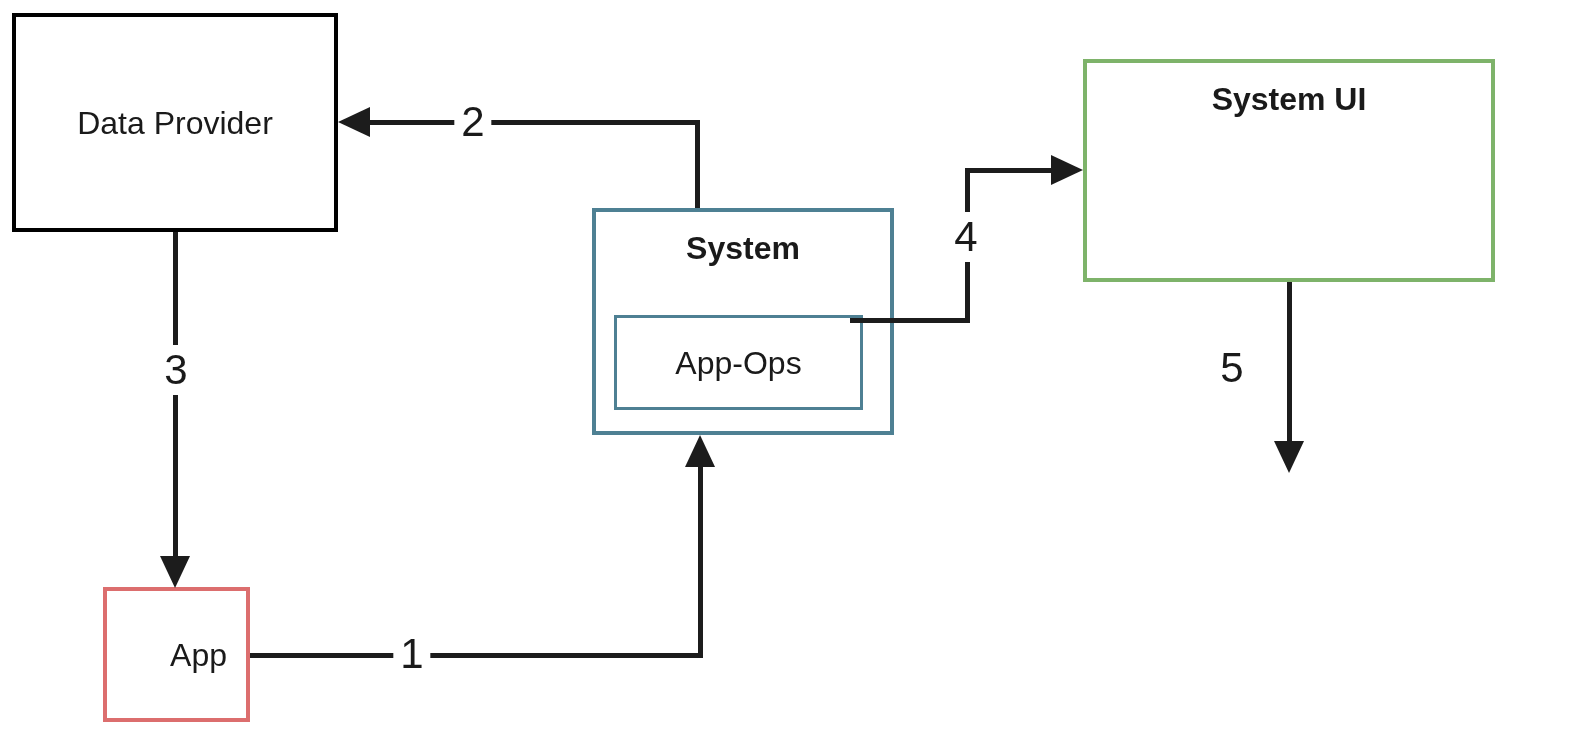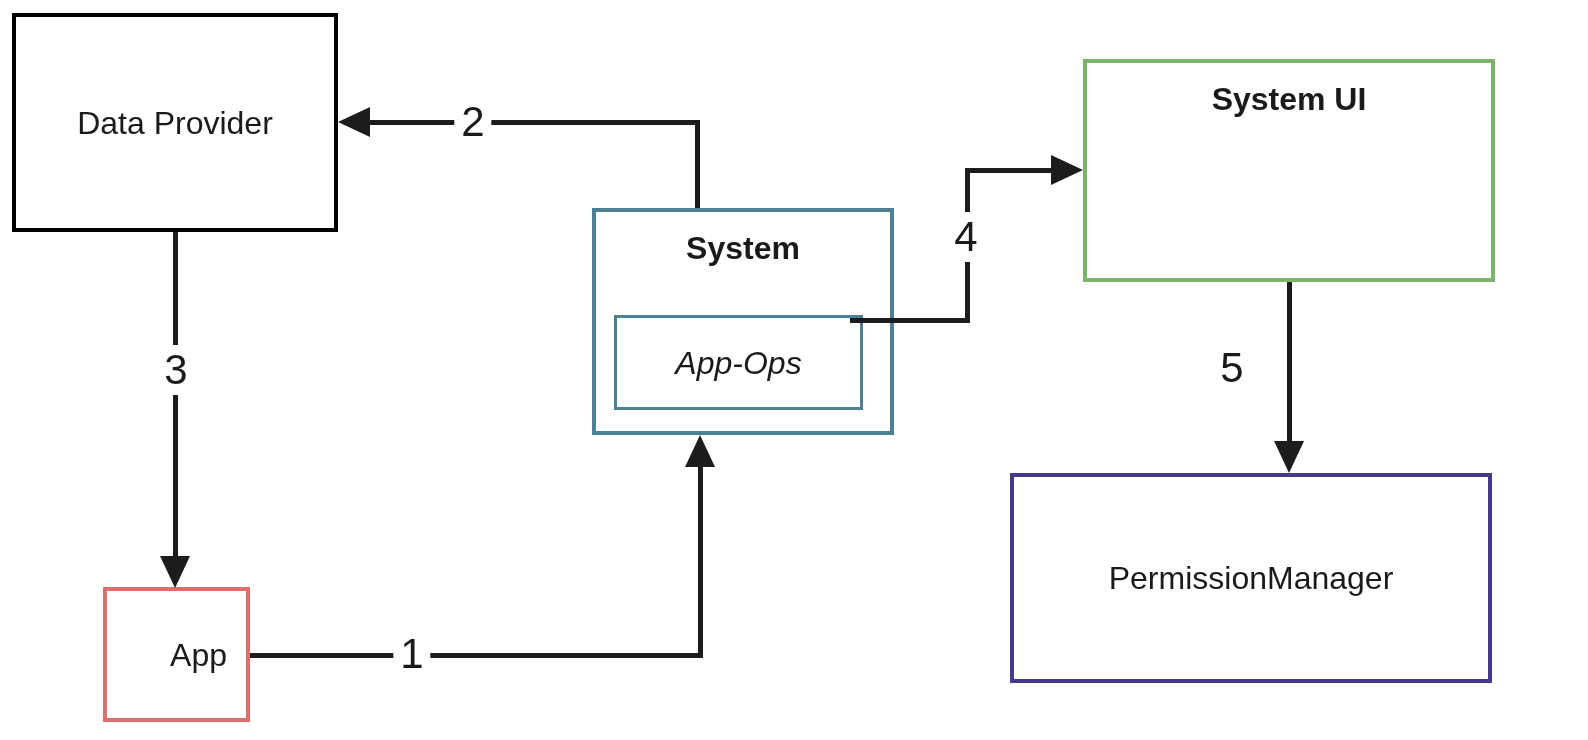--- a/index.html
+++ b/index.html
@@ -51,21 +51,20 @@
     padding-left: 44px;
   }
   .node-system {
     left: 548px; top: 208px; width: 302px; height: 227px;
     border: 4px solid var(--node-teal);
     margin-left: 44px;
   }
   .node-app-ops {
     left: 18px; top: 103px; width: 249px; height: 95px;
     border: 3px solid var(--node-teal);
-    font-style: italic;
   }
   .node-system-ui {
     left: 1083px; top: 59px; width: 412px; height: 223px;
     border: 4px solid var(--node-green);
   }
   .node-dialog {
     left: 202px; top: 89px; width: 187px; height: 101px;
     border: 3px solid var(--node-green);
   }
   .node-permission-manager {
@@ -135,23 +134,20 @@
     <span class="node-title">System</span>
     <div class="node center node-app-ops">
       <span>App-Ops</span>
     </div>
   </div>
 
   <div class="node node-system-ui">
     <span class="node-title">System UI</span>
   </div>
 
-  <div class="node center node-permission-manager">
-    <span>PermissionManager</span>
-  </div>
 
   <div class="seg e1-h"></div>
   <div class="seg e1-v"></div>
   <div class="head head-up e1-head"></div>
   <span class="edge-label e1-label">1</span>
 
   <div class="seg e2-v"></div>
   <div class="seg e2-h"></div>
   <div class="head head-left e2-head"></div>
   <span class="edge-label e2-label">2</span>

